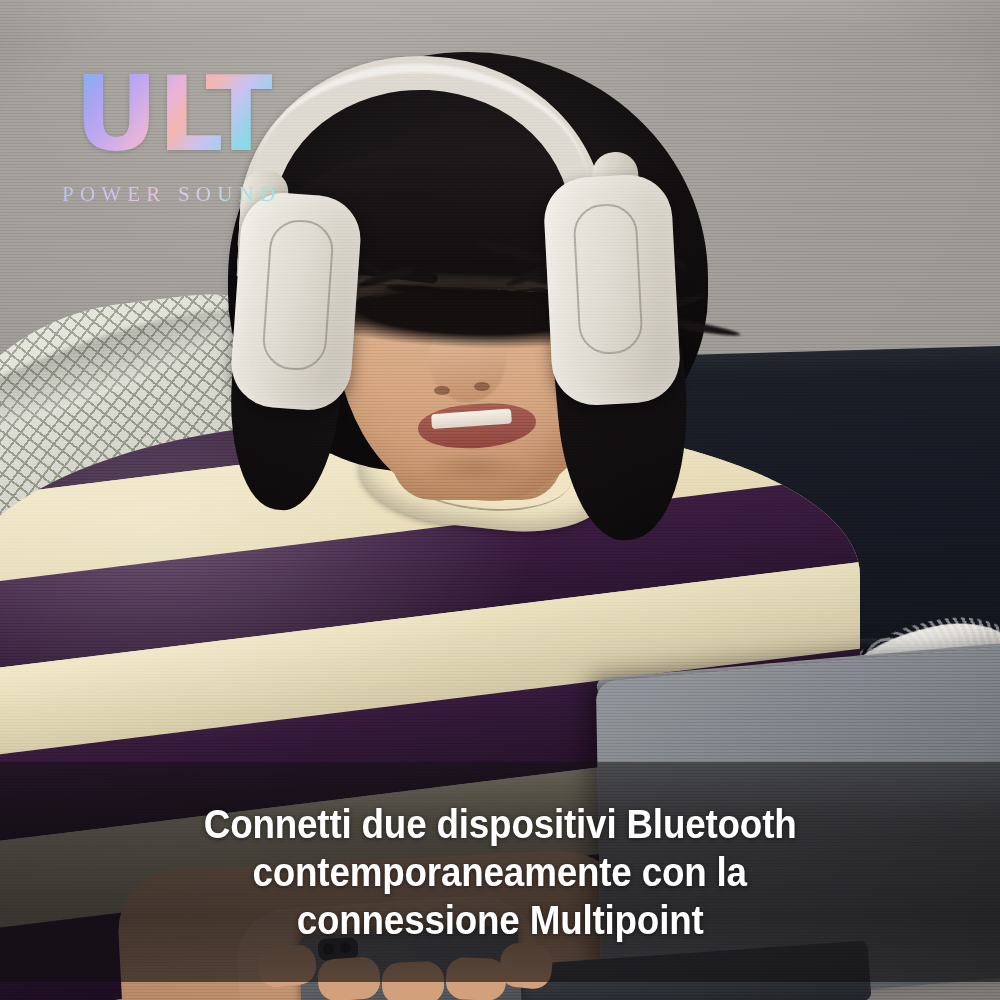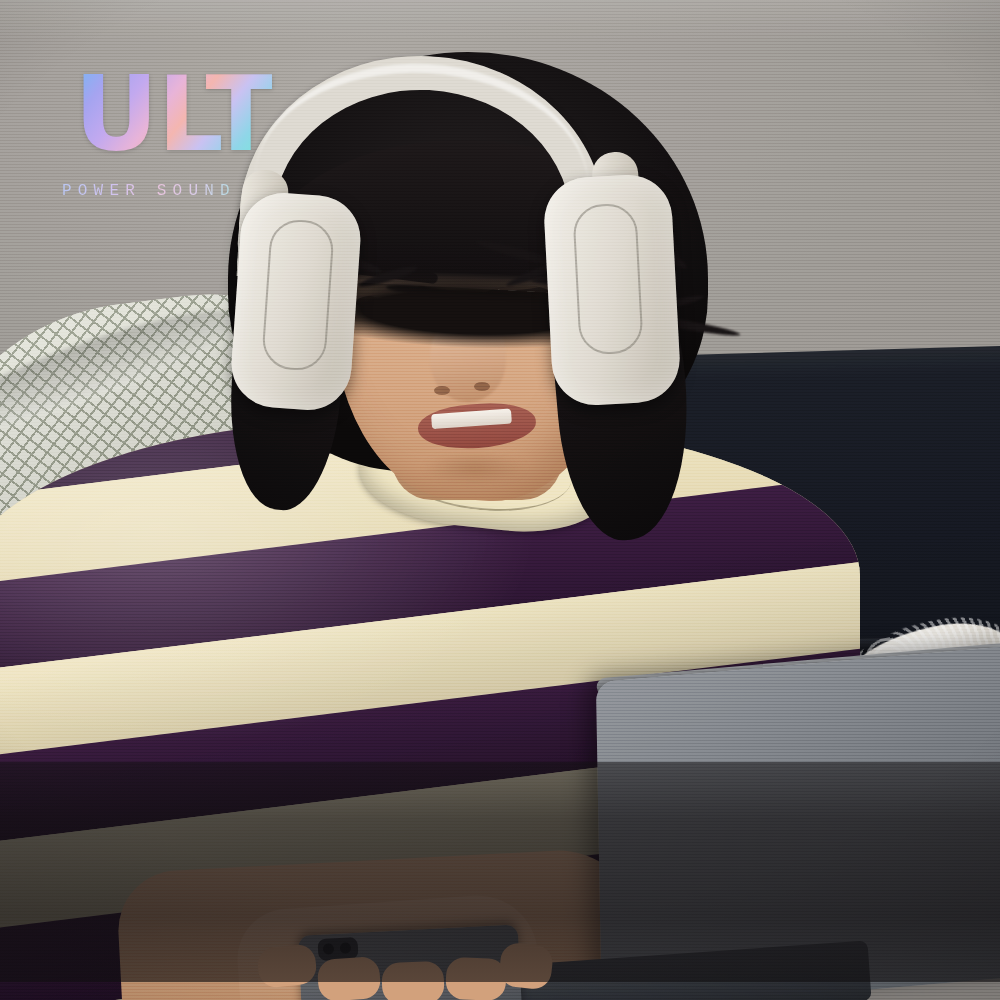--- a/index.html
+++ b/index.html
@@ -322,23 +322,23 @@
       #c9c2f2 68%,
       #8fd6e8 82%,
       #6ef0d2 100%);
     -webkit-background-clip:text;
     background-clip:text;
     color:transparent;
     -webkit-text-fill-color:transparent;
     filter:drop-shadow(0 1px 2px rgba(0,0,0,.18));
   }
   .logo-tagline{
-    font-family:Liberation Mono, monospace;
+    font-family:Liberation Serif, serif;
     font-weight:400;
-    font-size:16px;
+    font-size:21px;
     letter-spacing:6.2px;
     margin:6px 0 0 4px;
     background:linear-gradient(100deg,
       #b9c6f2 0%,
       #cfc2ef 22%,
       #e7c3dd 42%,
       #d8cbe8 60%,
       #a8e0e0 80%,
       #8beedd 100%);
     -webkit-background-clip:text;
@@ -484,14 +484,19 @@
       <div class="finger" style="left: 446px; top: 958px; width: 60px; height: 42px; transform: rotate(2deg);"></div>
       <div class="finger" style="left: 500px; top: 944px; width: 52px; height: 44px; transform: rotate(6deg);"></div>
     </div>
 
   <div class="logo">
     <p class="logo-wordmark">ULT</p>
     <p class="logo-tagline">POWER SOUND</p>
   </div>
 
   <div class="caption-band"></div>
+  <div class="caption">
+    <p class="caption-line">Connetti due dispositivi Bluetooth</p>
+    <p class="caption-line">contemporaneamente con la</p>
+    <p class="caption-line">connessione Multipoint</p>
+  </div>
 
 </div>
 
 </body></html>

